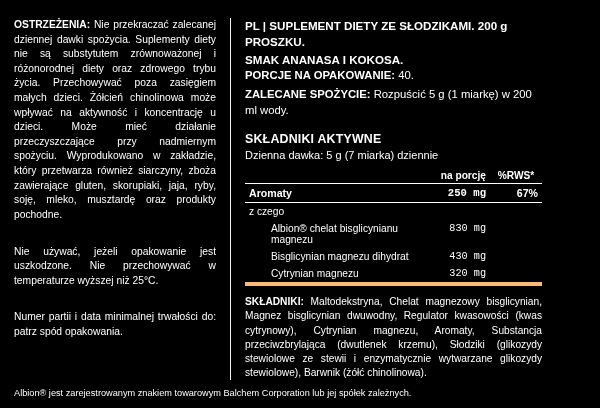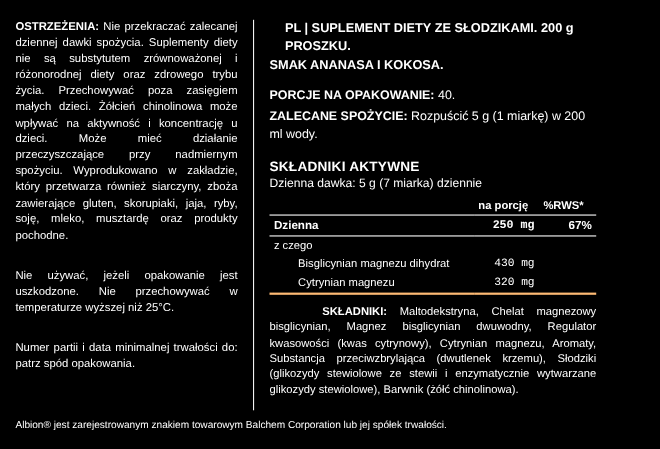--- a/index.html
+++ b/index.html
@@ -59,27 +59,27 @@
   }
   .small-note {
     font-size: 10.3px;
     line-height: 1.42;
     text-align: justify;
   }
   .title-line {
     font-size: 11.6px;
     font-weight: bold;
     line-height: 1.38;
-    margin: 0 0 2px 14px;
+    margin: 0 0 2px 0;
   }
   .title-line2 {
     font-size: 11.6px;
     font-weight: bold;
     line-height: 1.38;
-    margin: 0 0 12px 0;
+    margin: 0 0 0 0;
   }
   .kv {
     font-size: 11.3px;
     font-weight: bold;
     line-height: 1.4;
     margin: 0 0 3px 0;
   }
   .kv .val {
     font-weight: normal;
   }
@@ -93,35 +93,35 @@
     font-size: 11px;
     margin: 0 0 9px 0;
   }
   table.nutri {
     width: 100%;
     border-collapse: collapse;
     font-size: 10.2px;
   }
   table.nutri th {
     font-weight: bold;
-    text-align: left;
+    text-align: center;
     padding: 0 4px 2px 4px;
     border-bottom: 1px solid #ffffff;
     white-space: nowrap;
   }
   table.nutri th.blank {
     border-bottom: 1px solid #ffffff;
   }
   table.nutri td {
     padding: 3px 4px;
     border-bottom: 1px solid #ffffff;
     vertical-align: top;
   }
   table.nutri tr:last-child td {
-    border-bottom: 2px solid #fdba74;
+    border-bottom: 4px solid #fdba74;
   }
   td.name {
     text-align: left;
   }
   td.amount {
     text-align: right;
     white-space: nowrap;
     font-family: Liberation Mono, monospace;
   }
   td.rws {
@@ -144,21 +144,20 @@
     border-bottom: none !important;
   }
   .ingredients {
     font-size: 10.2px;
     line-height: 1.38;
     text-align: justify;
     margin: 9px 0 0 0;
   }
   .ingredients b {
     font-weight: bold;
-    margin-left: 48px;
   }
   .ref {
     font-size: 9px;
     text-align: right;
     margin: 8px 0 0 0;
   }
   .footer {
     font-size: 9.2px;
     margin-top: 8px;
     padding-left: 0px;
@@ -195,43 +194,48 @@
       <table class="nutri">
         <thead>
           <tr>
             <th class="blank"></th>
             <th>na porcję</th>
             <th>%RWS*</th>
           </tr>
         </thead>
         <tbody>
           <tr class="row-main">
-            <td class="name">Dzienna</td>
+            <td class="name">Aromaty</td>
             <td class="amount">250 mg</td>
             <td class="rws">67%</td>
           </tr>
           <tr class="row-sub">
             <td class="name nb">z czego</td>
             <td class="amount nb"></td>
             <td class="rws nb"></td>
           </tr>
           <tr class="row-indent">
+            <td class="name nb">Albion® chelat bisglicynianu magnezu</td>
+            <td class="amount nb">830 mg</td>
+            <td class="rws nb"></td>
+          </tr>
+          <tr class="row-indent">
             <td class="name nb">Bisglicynian magnezu dihydrat</td>
             <td class="amount nb">430 mg</td>
             <td class="rws nb"></td>
           </tr>
           <tr class="row-indent">
             <td class="name">Cytrynian magnezu</td>
             <td class="amount">320 mg</td>
             <td class="rws"></td>
           </tr>
         </tbody>
       </table>
 
       <p class="ingredients"><b>SKŁADNIKI:</b><span> Maltodekstryna, Chelat magnezowy bisglicynian, Magnez bisglicynian dwuwodny, Regulator kwasowości (kwas cytrynowy), Cytrynian magnezu, Aromaty, Substancja przeciwzbrylająca (dwutlenek krzemu), Słodziki (glikozydy stewiolowe ze stewii i enzymatycznie wytwarzane glikozydy stewiolowe), Barwnik (żółć chinolinowa).</span></p>
 
     </div>
 
   </div>
 
-  <p class="footer">Albion® jest zarejestrowanym znakiem towarowym Balchem Corporation lub jej spółek trwałości.</p>
+  <p class="footer">Albion® jest zarejestrowanym znakiem towarowym Balchem Corporation lub jej spółek zależnych.</p>
 
 </div>
 
 </body></html>

